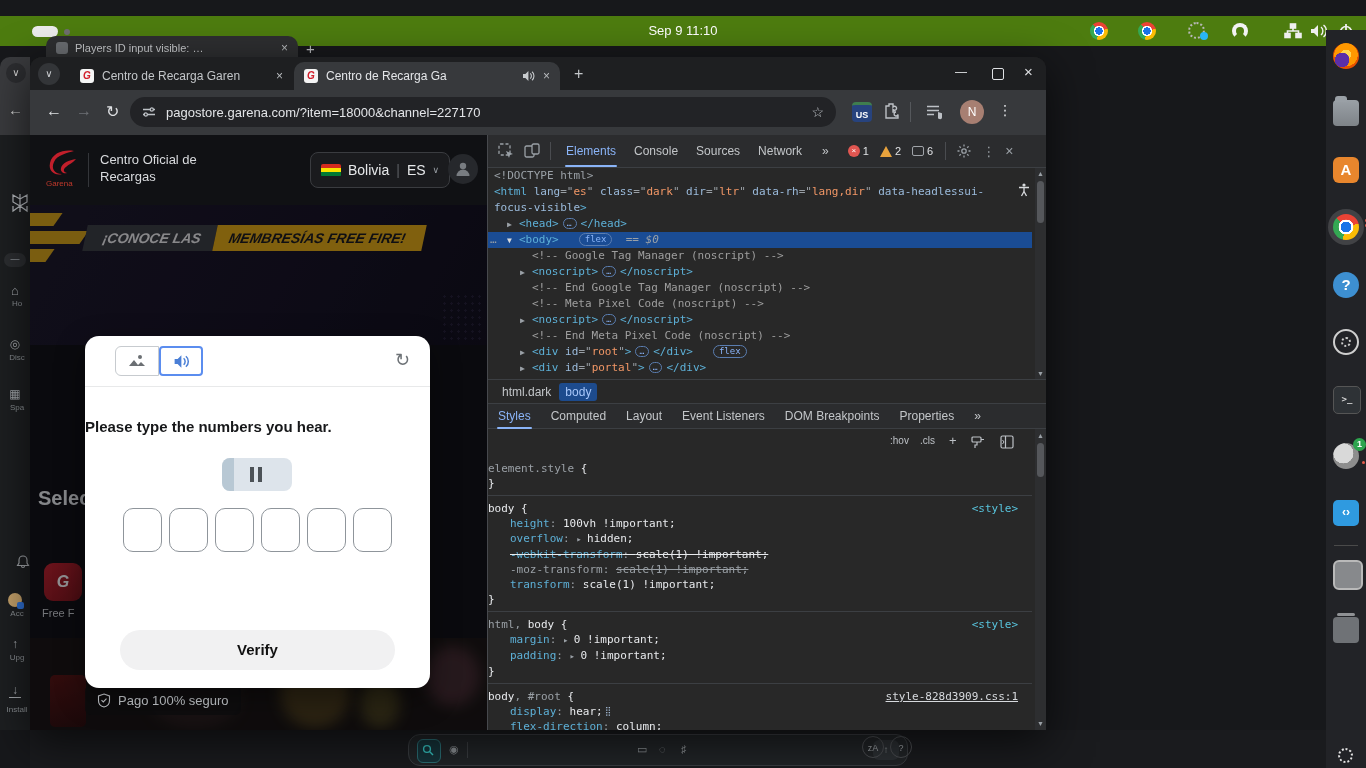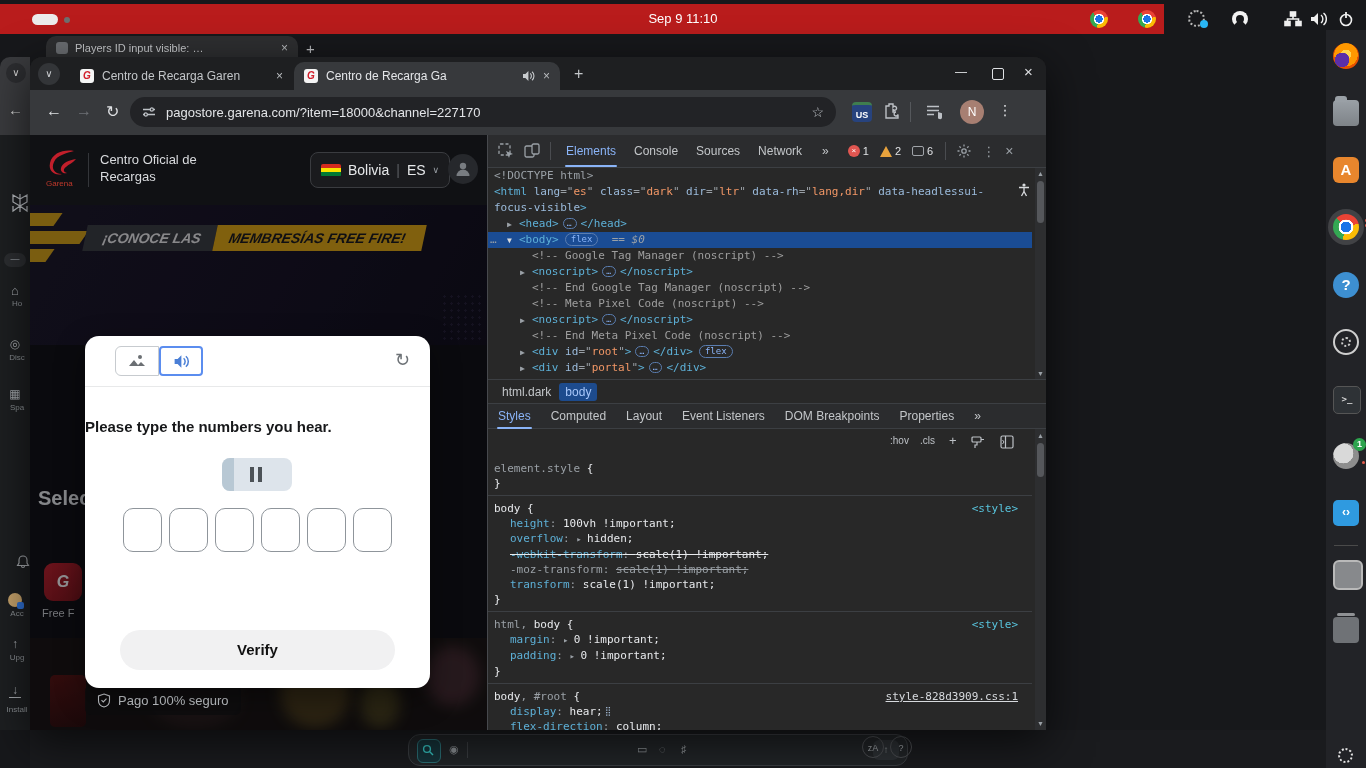--- a/index.html
+++ b/index.html
@@ -2,21 +2,21 @@
 <html><head>
 <meta charset="utf-8">
 <style>
   html,body{margin:0;padding:0}
   body{width:1366px;height:768px;overflow:hidden;background:#17181b;font-family:"Liberation Sans",sans-serif;position:relative}
   .i{position:absolute}
   .flex{display:flex;align-items:center}
   svg{display:block}
 
   
-  #topbar{left:0;top:4px;width:1164px;height:30px;background:#b91c1c;color:#e8e8e8}
+  #topbar{left:0;top:16px;width:1366px;height:30px;background:#4d7c0f;color:#e8e8e8}
   #tb-pill{left:32px;top:10px;width:26px;height:11px;border-radius:6px;background:#ececec}
   #tb-dot{left:64px;top:13px;width:6px;height:6px;border-radius:50%;background:#6f6f6f}
   #tb-clock{left:0;top:0;width:1366px;height:30px;text-align:center;line-height:30px;font-size:13px;color:#fff}
   .tbi{top:6px;width:18px;height:18px}
   .chromeball{border-radius:50%;background:radial-gradient(circle at 50% 50%,#1a73e8 0 29%,#fff 30% 40%,rgba(0,0,0,0) 41%),conic-gradient(from -45deg,#ea4335 0 120deg,#fbbc05 0 240deg,#34a853 0 360deg)}
   #tb-busy{border:2px dotted #b9b9b9;border-radius:50%;width:13px;height:13px}
   #tb-arc{width:16px;height:16px;border:4px solid #f2f2f2;border-radius:50%;border-bottom-color:transparent;transform:rotate(0deg);box-sizing:border-box}
 
   
   #dock{right:0;top:30px;width:40px;height:738px;background:#222327}
@@ -142,38 +142,38 @@
   .dticon{color:#9aa0a6}
   #domtree{left:0;top:33px;width:544px;height:211px;overflow:hidden;font-family:"DejaVu Sans Mono",monospace;font-size:11px;white-space:pre}
   .dl{height:16px;line-height:16px;position:relative}
   .dl.sel{background:#1a4c94}
   .gut{position:absolute;left:2px;color:#9aa0a6}
   .arr{display:inline-block;width:12px;font-size:8px;color:#9aa0a6}
   .arr.dn{color:#d7d9dc}
   .tk-tag{color:#5db0d7}.tk-attr{color:#9bbbdc}.tk-val{color:#f29766}.tk-eq{color:#9aa0a6}
   .tk-com{color:#9e9e9e}.tk-dim{color:#9aa0a6}.tk-meta{color:#9aa0a6;font-style:italic}
   .ellb{display:inline-block;border:1px solid #5a7db0;color:#8ab4f8;border-radius:8px;font-size:8px;line-height:9px;padding:0 3px;margin:0 4px;letter-spacing:1px;vertical-align:1px}
-  .flexb{display:inline-block;border:1px solid #5a7db0;color:#8ab4f8;border-radius:8px;font-size:9px;line-height:11px;padding:0 5px;margin-left:6px;vertical-align:1px}
+  .flexb{display:inline-block;border:1px solid #5a7db0;color:#8ab4f8;border-radius:8px;font-size:9px;line-height:11px;padding:0 5px;margin-left:20px;vertical-align:1px}
   #a11y{right:16px;top:48px;color:#d7d9dc}
   .sbar{width:11px;background:#2d2e30}
   .sthumb{left:2px;width:7px;border-radius:4px;background:#55575b}
   .sarr{left:1px;width:9px;text-align:center;color:#9aa0a6;font-size:7px}
   #crumbs{left:0;top:244px;width:558px;height:24px;background:#282828;border-top:1px solid #3c3f43;box-sizing:border-box;font-size:12px;color:#c3c6c9;gap:2px;padding-left:8px}
   .crumb{padding:2px 6px;border-radius:3px}
   .crumb.sel{background:#1d4b8d;color:#a8c7fa}
   #stabs{left:0;top:268px;width:558px;height:26px;border-top:1px solid #3c3f43;border-bottom:1px solid #3c3f43;box-sizing:border-box;background:#2b2c2e}
   .stt{font-size:12px;color:#c3c6c9;padding:0 10px;height:25px;line-height:25px;position:relative}
   .stt.on{color:#8ab4f8}
   .stt.on i{position:absolute;left:9px;right:9px;bottom:0;height:2px;background:#8ab4f8;border-radius:2px}
   #filterrow{left:0;top:294px;width:558px;height:27px;background:#282828}
   #filterpill{left:6px;top:4px;width:390px;height:19px;border-radius:10px;background:#202124;color:#80868b;font-size:11px;gap:6px;padding-left:8px}
   .fr-lbl{font-size:10px;color:#bdc1c6}
   #styles{left:0;top:321px;width:544px;height:274px;overflow:hidden;font-family:"DejaVu Sans Mono",monospace;font-size:11px}
   .rule{border-bottom:1px solid #3c3f43;padding:5px 0 4px 0;position:relative}
-  .rline{padding-left:6px;line-height:15px;white-space:pre}
+  .rline{line-height:15px;white-space:pre}
   .pline{padding-left:22px;line-height:15px;white-space:pre}
   .tk-wh{color:#e8eaed}
   .pname{color:#5db0d7}.pname.dim{color:#9aa0a6}
   .pval{color:#e8eaed}
   .strike{text-decoration:line-through}
   .dimv{color:#9aa0a6}
   .rlink{position:absolute;right:14px;top:5px;line-height:15px}
   .lk-style{color:#58c4dd}
   .lk-file{color:#d7dade;text-decoration:underline}
   .parr{color:#9aa0a6;font-size:9px}

